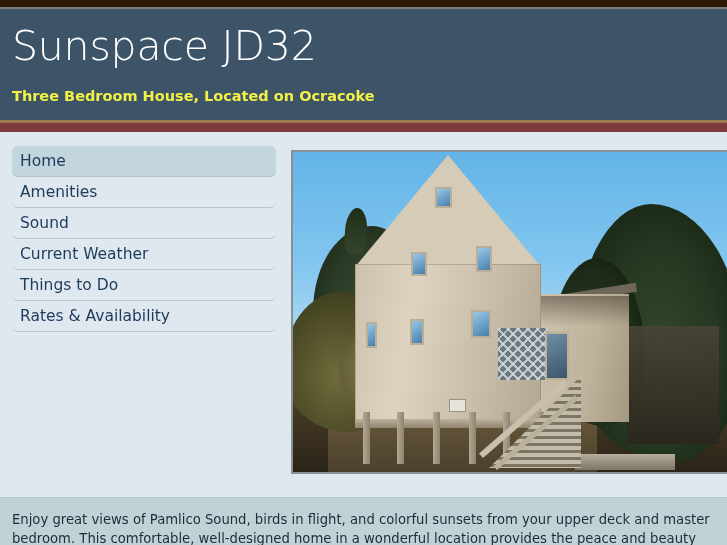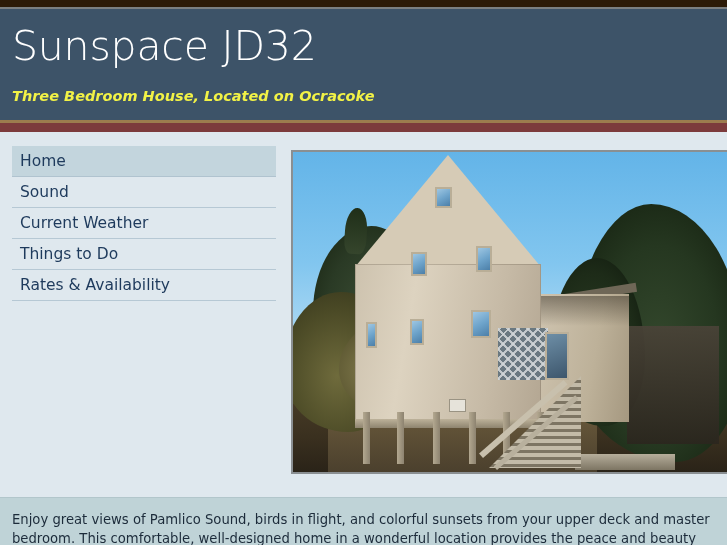--- a/index.html
+++ b/index.html
@@ -43,21 +43,20 @@
     line-height: 50px;
     white-space: nowrap;
   }
   .site-subtitle {
     position: absolute; left: 12px; top: 78px;
     color: #f2f246;
     font-size: 14.5px;
     font-weight: bold;
     line-height: 18px;
     white-space: nowrap;
-    font-style: italic;
   }
 
   
   .stripe-gold {
     position: absolute; top: 120px; left: 0;
     width: 727px; height: 3px;
     background: #9c7c4e;
   }
   .stripe-red {
     position: absolute; top: 123px; left: 0;
@@ -81,20 +80,21 @@
     position: relative;
     height: 31px;
     line-height: 31px;
     padding-left: 8px;
     font-size: 15.5px;
     color: #1e3a5c;
     border-bottom: 1px solid #b6c8d4;
     background: transparent;
     cursor: pointer;
     white-space: nowrap;
+    border-radius: 6px;
   }
   .nav-item.active {
     background: #c3d5dd;
     border-bottom: 1px solid #b0c3cf;
   }
 
   
   .photo-frame {
     position: absolute; left: 291px; top: 18px;
     width: 436px; height: 324px;
@@ -316,20 +316,23 @@
   <div class="stripe-gold"></div>
   <div class="stripe-red"></div>
 
   <div class="content">
 
     <nav class="nav">
       <div class="nav-item active">
         <span>Home</span>
       </div>
       <div class="nav-item">
+        <span>Amenities</span>
+      </div>
+      <div class="nav-item">
         <span>Sound</span>
       </div>
       <div class="nav-item">
         <span>Current Weather</span>
       </div>
       <div class="nav-item">
         <span>Things to Do</span>
       </div>
       <div class="nav-item">
         <span>Rates &amp; Availability</span>

